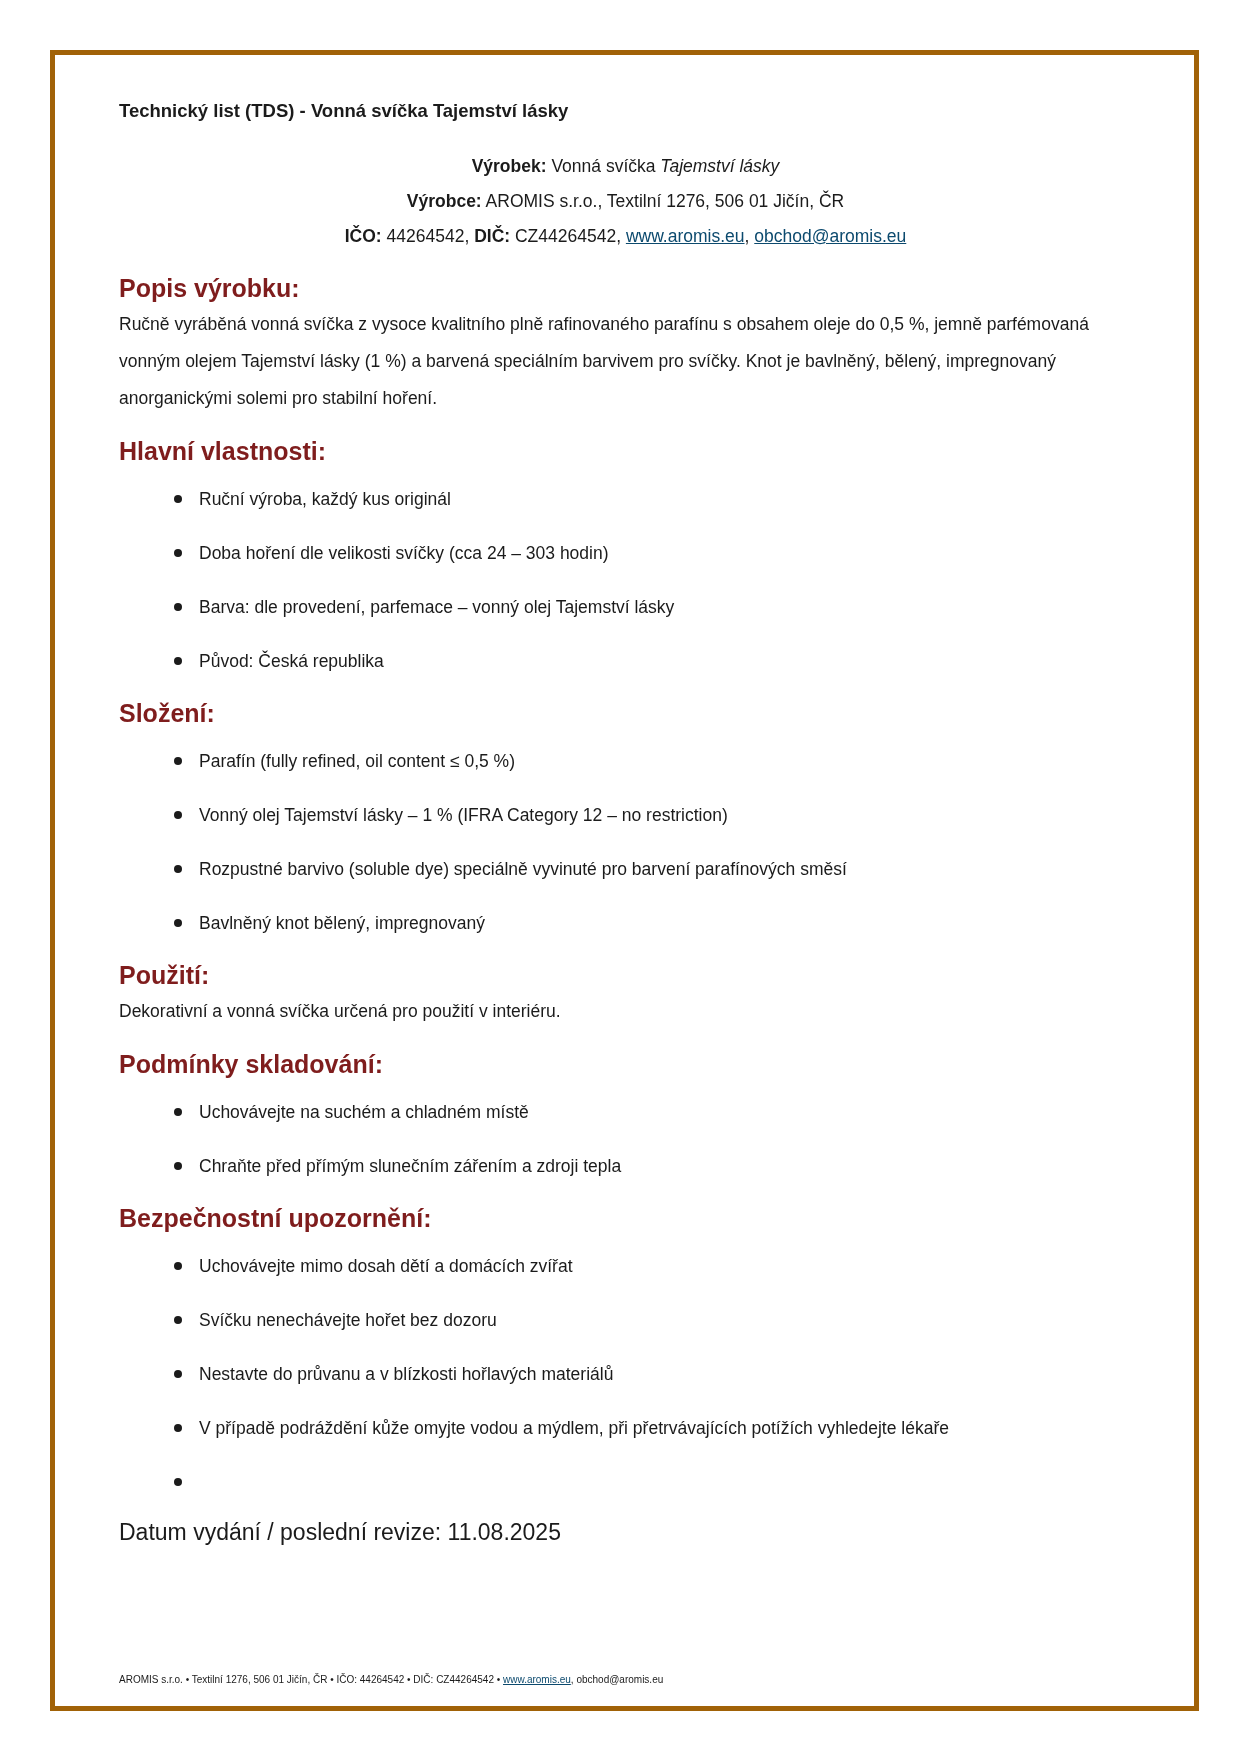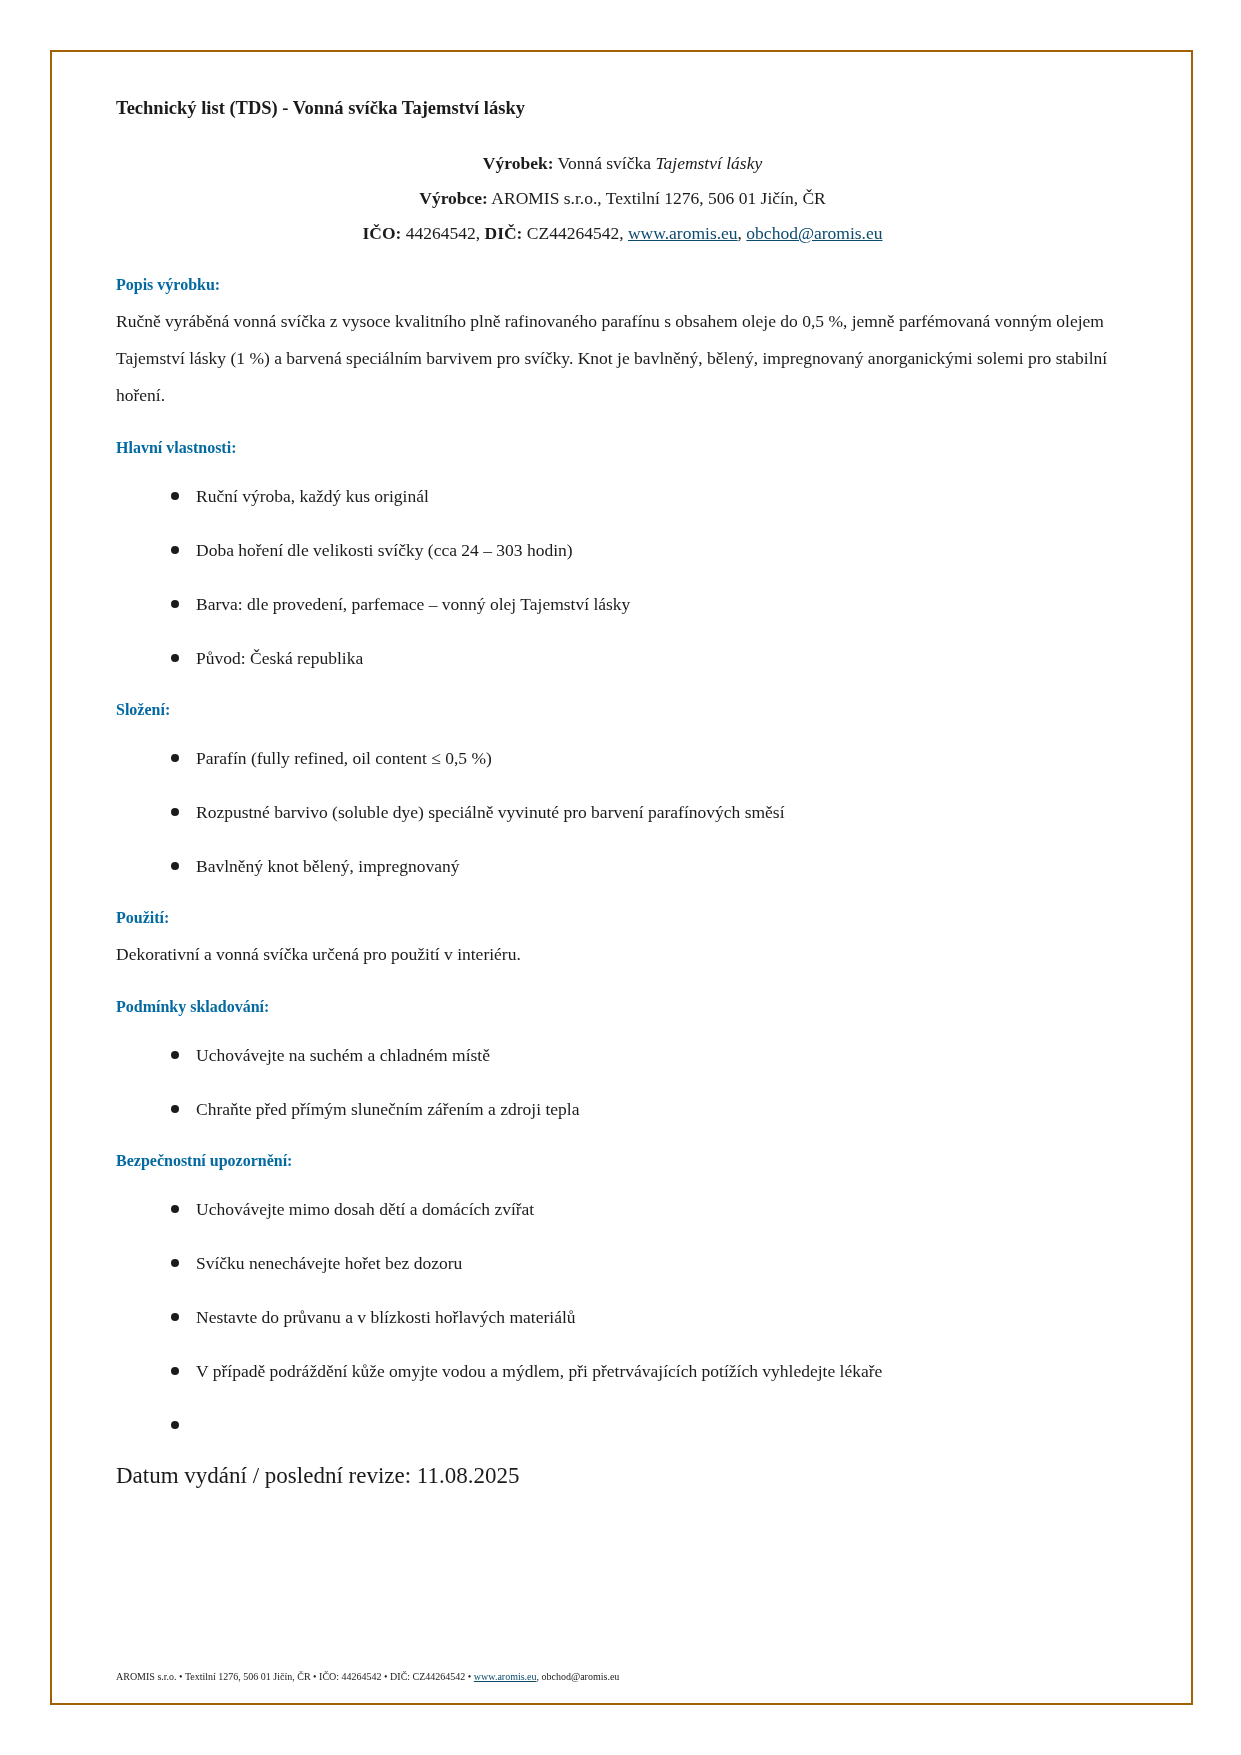--- a/index.html
+++ b/index.html
@@ -8,45 +8,44 @@
     position:relative;
     width:1241px;height:1755px;
     background:#ffffff;
     font-family:"Liberation Sans","DejaVu Sans",sans-serif;
     color:#1b1b1b;
     overflow:hidden;
   }
   .frame{
     position:absolute;left:50px;top:50px;
     width:1139px;height:1651px;
-    border:2px solid #a16207;
+    border:5px solid #a16207;
     background:#ffffff;
-    font-family:Liberation Serif, serif;
   }
   .content{
     padding:44px 62px 0 64px;
   }
   .doc-title{
     margin:0;
     font-size:18.5px;font-weight:700;line-height:24px;
     color:#1b1b1b;
   }
   .meta{
     margin:26px 0 0;
     font-size:17.5px;line-height:35px;text-align:center;
   }
   .b{font-weight:700;}
   .it{font-style:italic;}
   a.doc-link{
     color:#0c4a6e;text-decoration:underline;cursor:pointer;
   }
   h2.sec{
     margin:16px 0 0;
-    font-size:16px;font-weight:700;line-height:36px;
-    color:#0369a1;
+    font-size:25px;font-weight:700;line-height:36px;
+    color:#7f1d1d;
   }
   p.body{
     margin:0;
     font-size:17.5px;line-height:37px;
   }
   ul.bullets{
     list-style:none;
     margin:12px 0 0;
     padding:0 0 0 52px;
   }
@@ -97,20 +96,21 @@
       <ul class="bullets">
         <li>Ruční výroba, každý kus originál</li>
         <li>Doba hoření dle velikosti svíčky (cca 24 – 303 hodin)</li>
         <li>Barva: dle provedení, parfemace – vonný olej Tajemství lásky</li>
         <li>Původ: Česká republika</li>
       </ul>
 
       <h2 class="sec">Složení:</h2>
       <ul class="bullets">
         <li>Parafín (fully refined, oil content ≤ 0,5 %)</li>
+        <li>Vonný olej Tajemství lásky – 1 % (IFRA Category 12 – no restriction)</li>
         <li>Rozpustné barvivo (soluble dye) speciálně vyvinuté pro barvení parafínových směsí</li>
         <li>Bavlněný knot bělený, impregnovaný</li>
       </ul>
 
       <h2 class="sec">Použití:</h2>
       <p class="body">Dekorativní a vonná svíčka určená pro použití v interiéru.</p>
 
       <h2 class="sec">Podmínky skladování:</h2>
       <ul class="bullets">
         <li>Uchovávejte na suchém a chladném místě</li>

